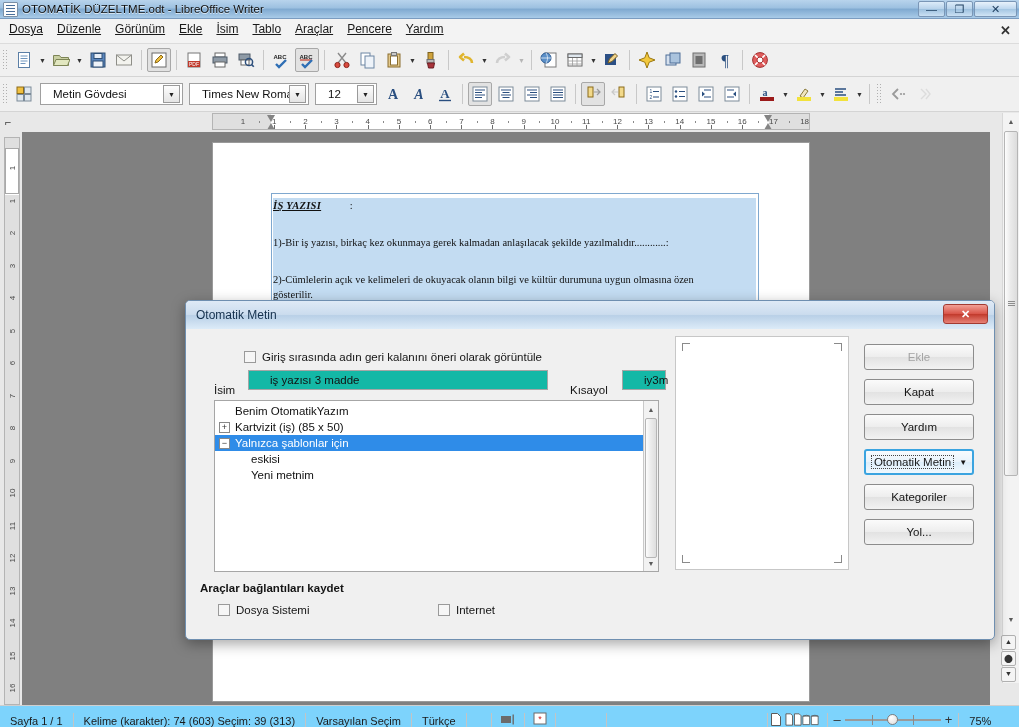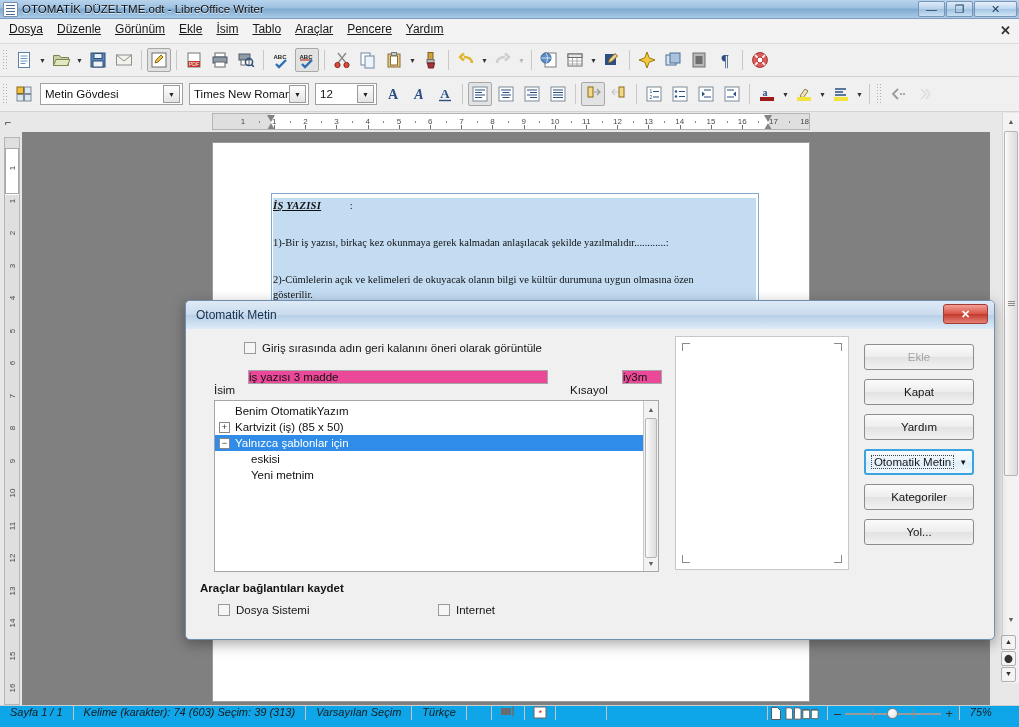--- a/index.html
+++ b/index.html
@@ -89,21 +89,21 @@
   }
   .drop.dim { color: #b6b6b6; }
   .sep { width: 1px; height: 20px; background: #c8c8c8; margin: 0 4px; flex: none; }
 
   
   .combo {
     height: 22px; border: 1px solid #a0a0a0; background: #fff;
     display: flex; align-items: center; margin: 0 3px; flex: none;
     font-size: 11.5px; color: #111;
   }
-  .combo .cval { padding: 0 4px; white-space: nowrap; overflow: hidden; flex: 1; }
+  .combo .cval { padding: 0 12px; white-space: nowrap; overflow: hidden; flex: 1; }
   .combo .cbtn {
     width: 17px; height: 18px; margin-right: 2px; flex: none;
     border: 1px solid #9a9a9a;
     background: linear-gradient(to bottom, #fdfdfd, #e4e4e4);
     display: flex; align-items: center; justify-content: center;
     font-size: 7px; color: #222;
   }
   .combo.style { width: 143px; }
   .combo.font  { width: 120px; }
   .combo.size  { width: 62px; }
@@ -204,22 +204,22 @@
   .navbtn {
     width: 15px; height: 15px; margin: 1px 0;
     border: 1px solid #b0b0b0; background: #f4f4f4;
     display: flex; align-items: center; justify-content: center;
     font-size: 8px; color: #333; border-radius: 2px;
   }
 
   
   .statusbar {
     position: absolute; left: 0; bottom: 0; width: 1019px; height: 22px;
-    background: #0ea5e9; border-top: 1px solid #cfcfcf;
-    display: flex; align-items: flex-start; font-size: 11px; color: #1a1a1a; font-style: italic;
+    background: #7dd3fc; border-top: 1px solid #cfcfcf;
+    display: flex; align-items: flex-end; font-size: 11px; color: #1a1a1a;
   }
   .sb-cell { padding: 0 10px; white-space: nowrap; }
   .sb-div { width: 1px; height: 14px; background: #c4c4c4; }
   .zoom-wrap { display: flex; align-items: center; gap: 4px; margin-left: 6px; }
   .zoom-slider { position: relative; width: 96px; height: 12px; }
   .zoom-slider .trk {
     position: absolute; left: 0; right: 0; top: 5px; height: 2px; background: #9a9a9a;
   }
   .zoom-slider .notch {
     position: absolute; top: 1px; width: 1px; height: 10px; background: #8a8a8a;
@@ -253,22 +253,22 @@
     display: flex; align-items: center; justify-content: center;
   }
   .dlg-body { position: absolute; left: 0; top: 28px; right: 0; bottom: 0; }
 
   .chk { display: inline-flex; align-items: center; gap: 6px; font-size: 11.5px; color: #141414; }
   .chk .box {
     width: 12px; height: 12px; border: 1px solid #9a9a9a; background: #f6f6f6; flex: none;
   }
   .lbl { font-size: 11.5px; color: #141414; margin-top: 8px; }
   .tinput {
-    border: 1px solid #a6a6a6; background: #ec4899; height: 14px;
-    display: flex; align-items: center; padding: 0 0;
+    border: 1px solid #a6a6a6; background: #14b8a6; height: 20px;
+    display: flex; align-items: center; padding: 0 21px;
     font-size: 11.5px; color: #111;
   }
   .listbox {
     position: absolute; background: #fff; border: 1px solid #a6a6a6; overflow: hidden;
   }
   .lrow {
     height: 16px; display: flex; align-items: center;
     font-size: 11.5px; color: #111; padding-left: 4px;
   }
   .lrow.selected { background: #2f8ce8; color: #fff; }
@@ -879,21 +879,21 @@
   <div class="dialog">
     <div class="dlg-title">
       <span>Otomatik Metin</span>
       <div class="dlg-close">
         <span>✕</span>
       </div>
     </div>
 
     <div class="dlg-body">
 
-      <div class="chk" style="position:absolute;left:30px;top:13px;padding-left:28px;">
+      <div class="chk" style="position:absolute;left:30px;top:22px;padding-left:28px;">
         <span class="box"></span>
         <span>Giriş sırasında adın geri kalanını öneri olarak görüntüle</span>
       </div>
 
       <div class="lbl" style="position:absolute;left:28px;top:47px;">İsim</div>
       <div class="tinput" style="position:absolute;left:62px;top:41px;width:300px;">
         <span>iş yazısı 3 madde</span>
       </div>
       <div class="lbl" style="position:absolute;left:384px;top:47px;">Kısayol</div>
       <div class="tinput" style="position:absolute;left:436px;top:41px;width:40px;">

